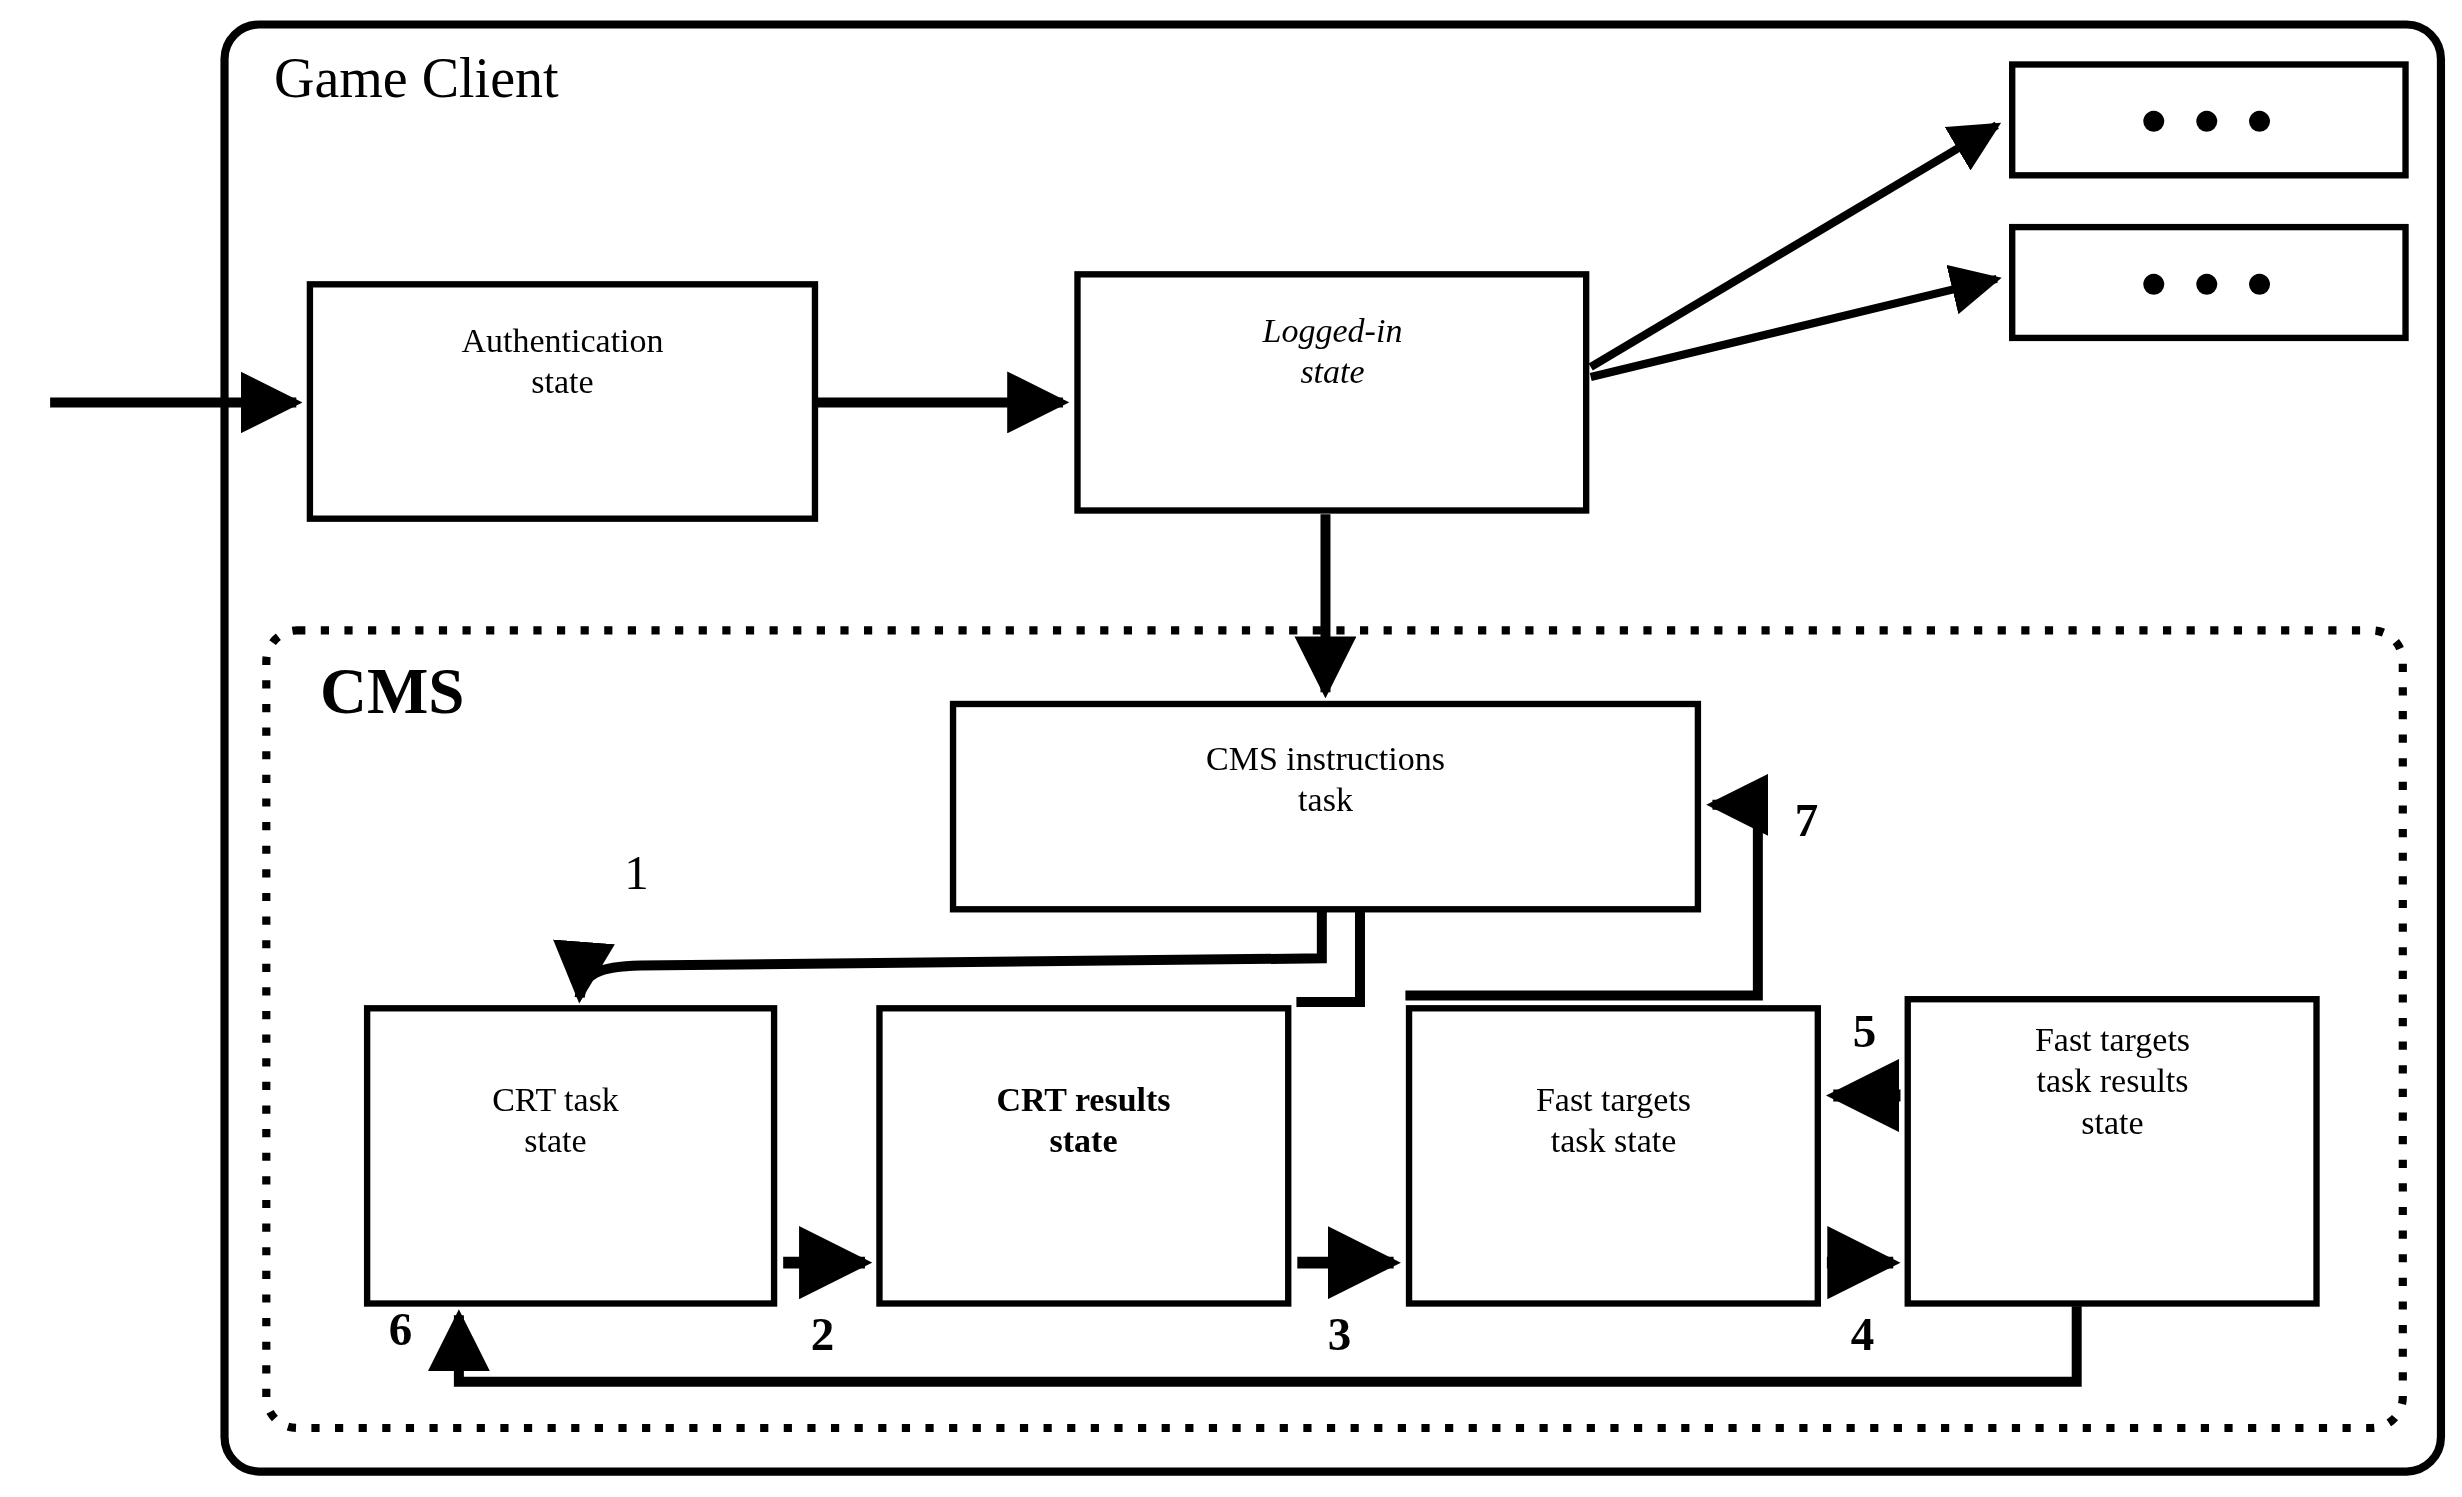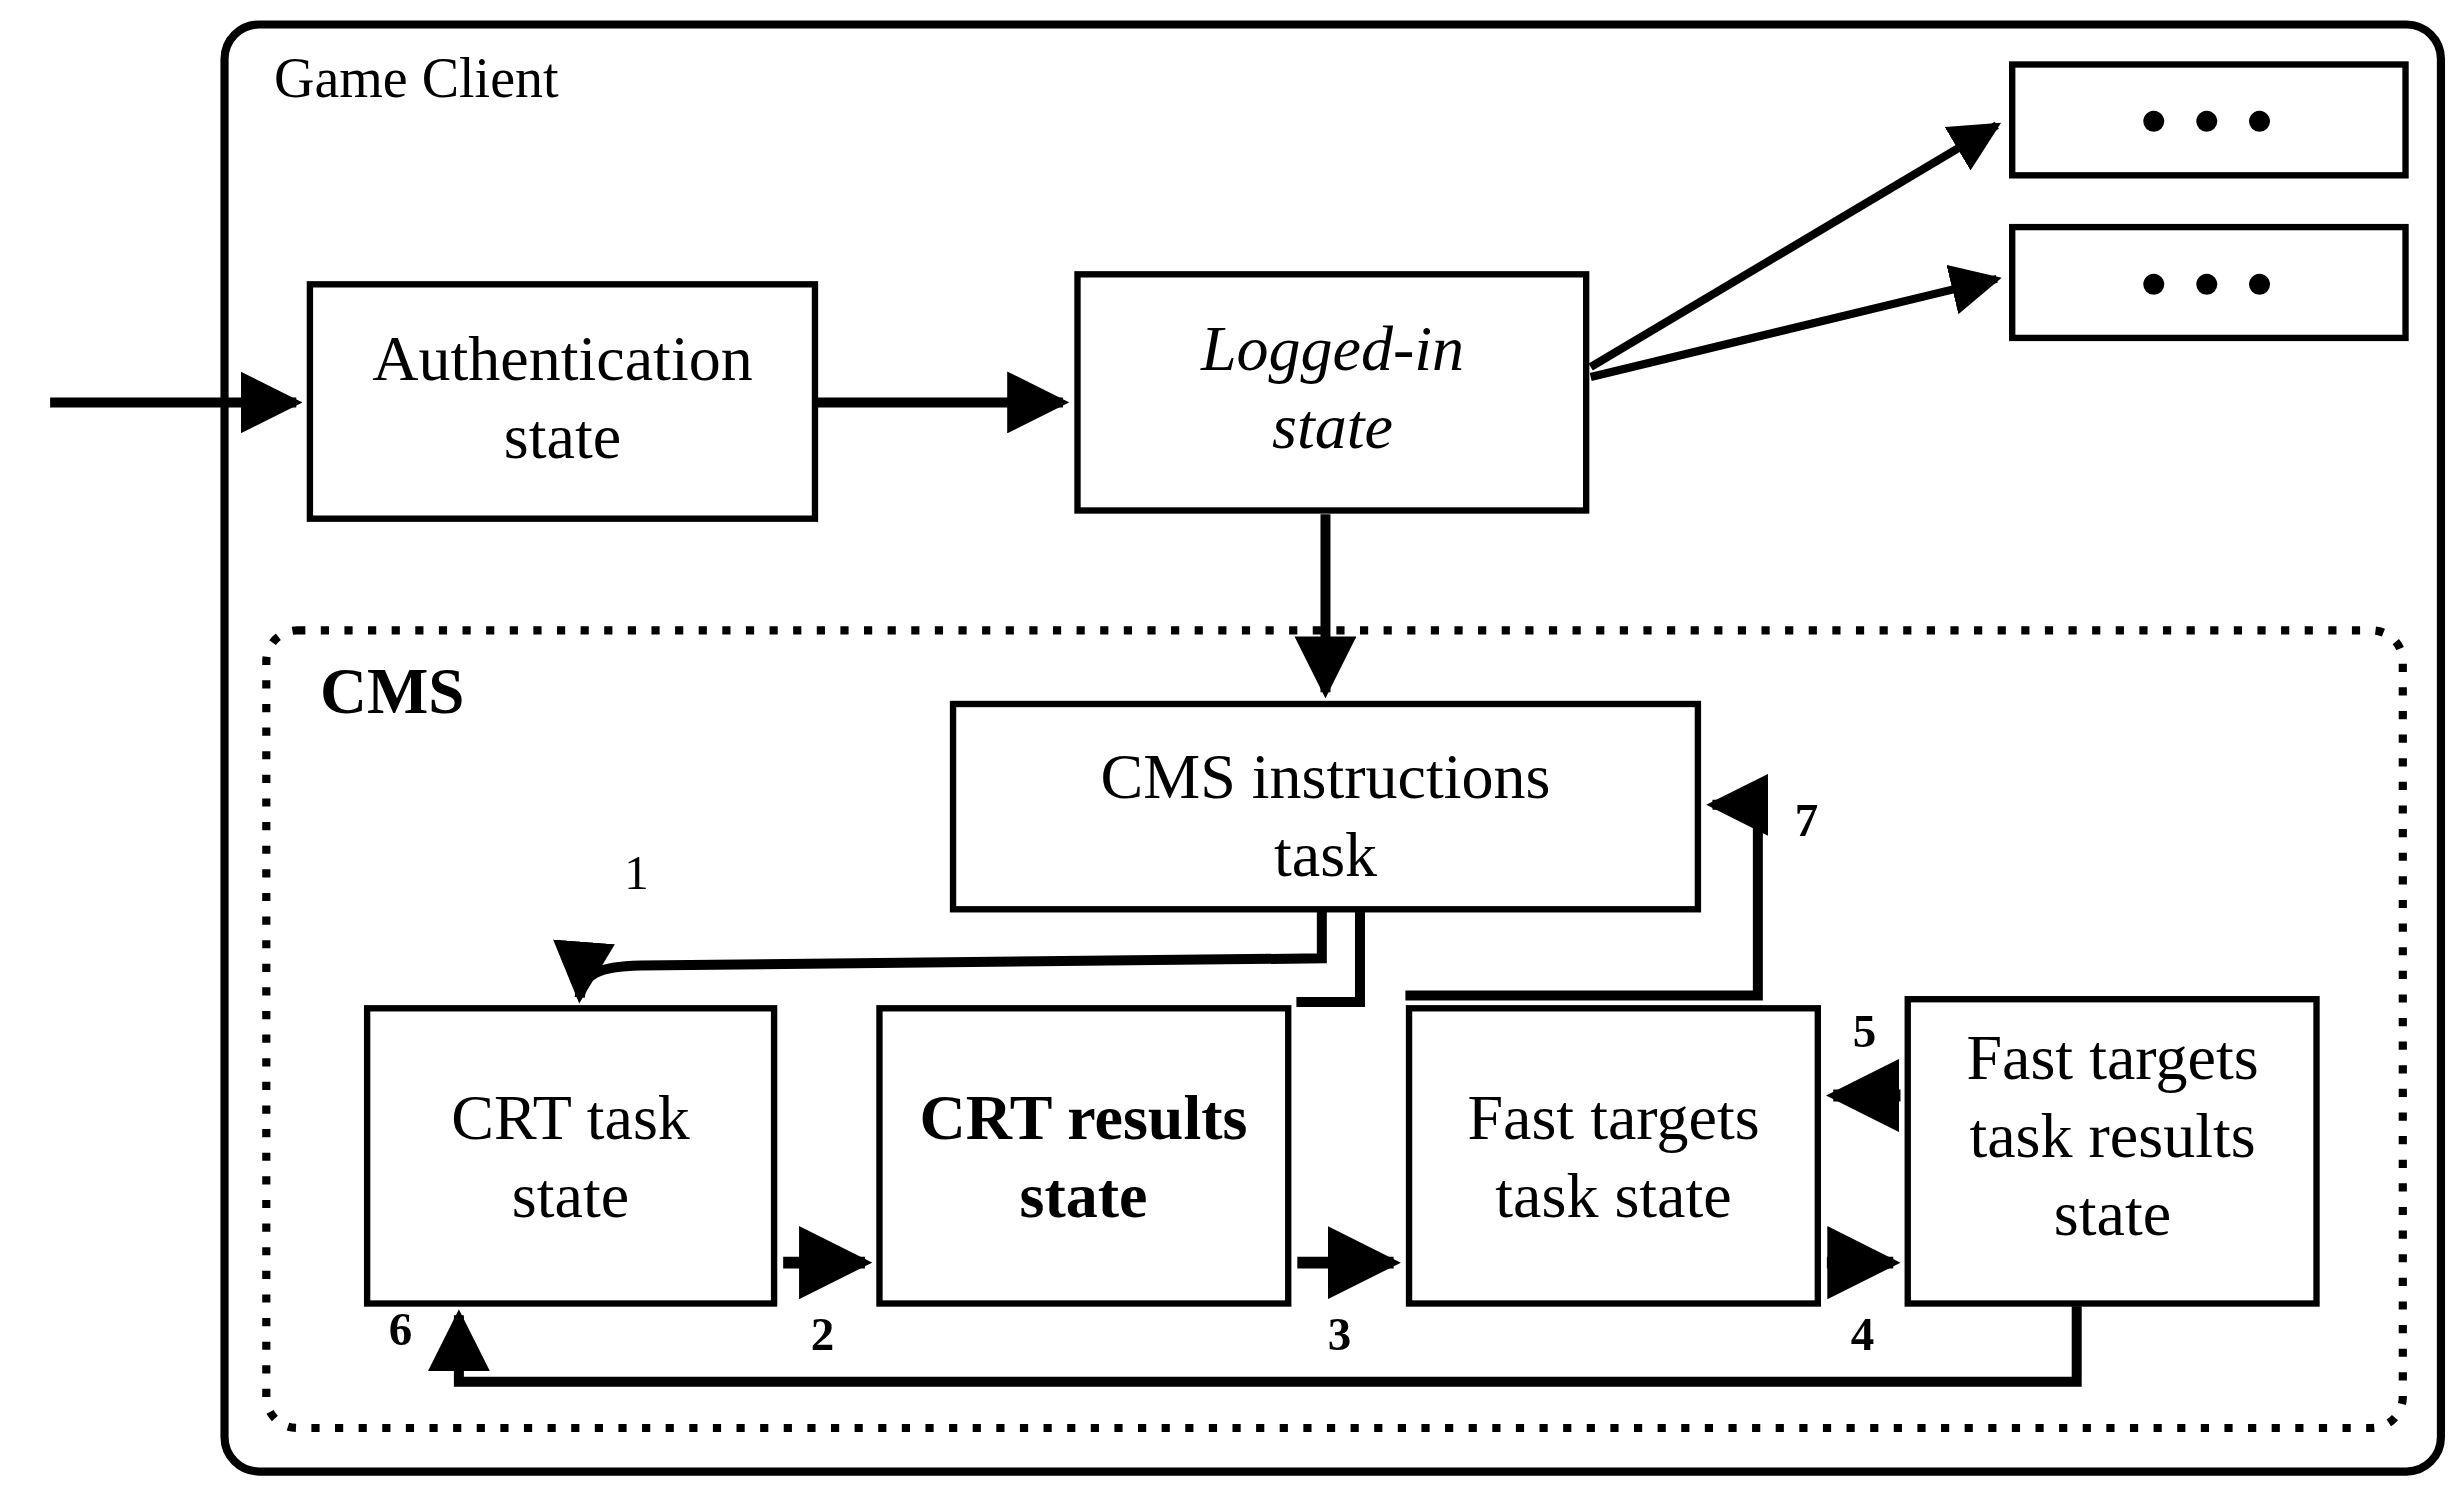--- a/index.html
+++ b/index.html
@@ -30,21 +30,21 @@
   .step-number,
   .ellipsis-dots {
     position: absolute;
     text-align: center;
     color: #000000;
     line-height: 1.22;
     white-space: pre-line;
     user-select: none;
   }
   .box-label {
-    font-size: 64px;
+    font-size: 34px;
     font-weight: 400;
   }
   .free-label {
     font-size: 42px;
     font-weight: 400;
   }
   .container-title {
     font-size: 56px;
     font-weight: 400;
     text-align: left;
@@ -143,21 +143,21 @@
   <div class="box-label" style="left:1078px; top:310px; width:509px;font-style:italic;">Logged-in
 state</div>
 
   <div class="ellipsis-dots" style="left:2013px; top:89px; width:393px;">● ● ●</div>
 
   <div class="ellipsis-dots" style="left:2013px; top:252px; width:393px;">● ● ●</div>
 
   <div class="box-label" style="left:953px; top:738px; width:745px;">CMS instructions
 task</div>
 
-  <div class="box-label" style="left:367px; top:1079px; width:407px;font-family:Liberation Serif, serif;">CRT task
+  <div class="box-label" style="left:352px; top:1079px; width:407px;font-family:Liberation Serif, serif;">CRT task
 state</div>
 
   <div class="box-label" style="left:870px; top:1079px; width:427px;font-weight:bold;">CRT results
 state</div>
 
   <div class="box-label" style="left:1409px; top:1079px; width:409px;">Fast targets
 task state</div>
 
   <div class="box-label" style="left:1908px; top:1019px; width:409px;">Fast targets
 task results

